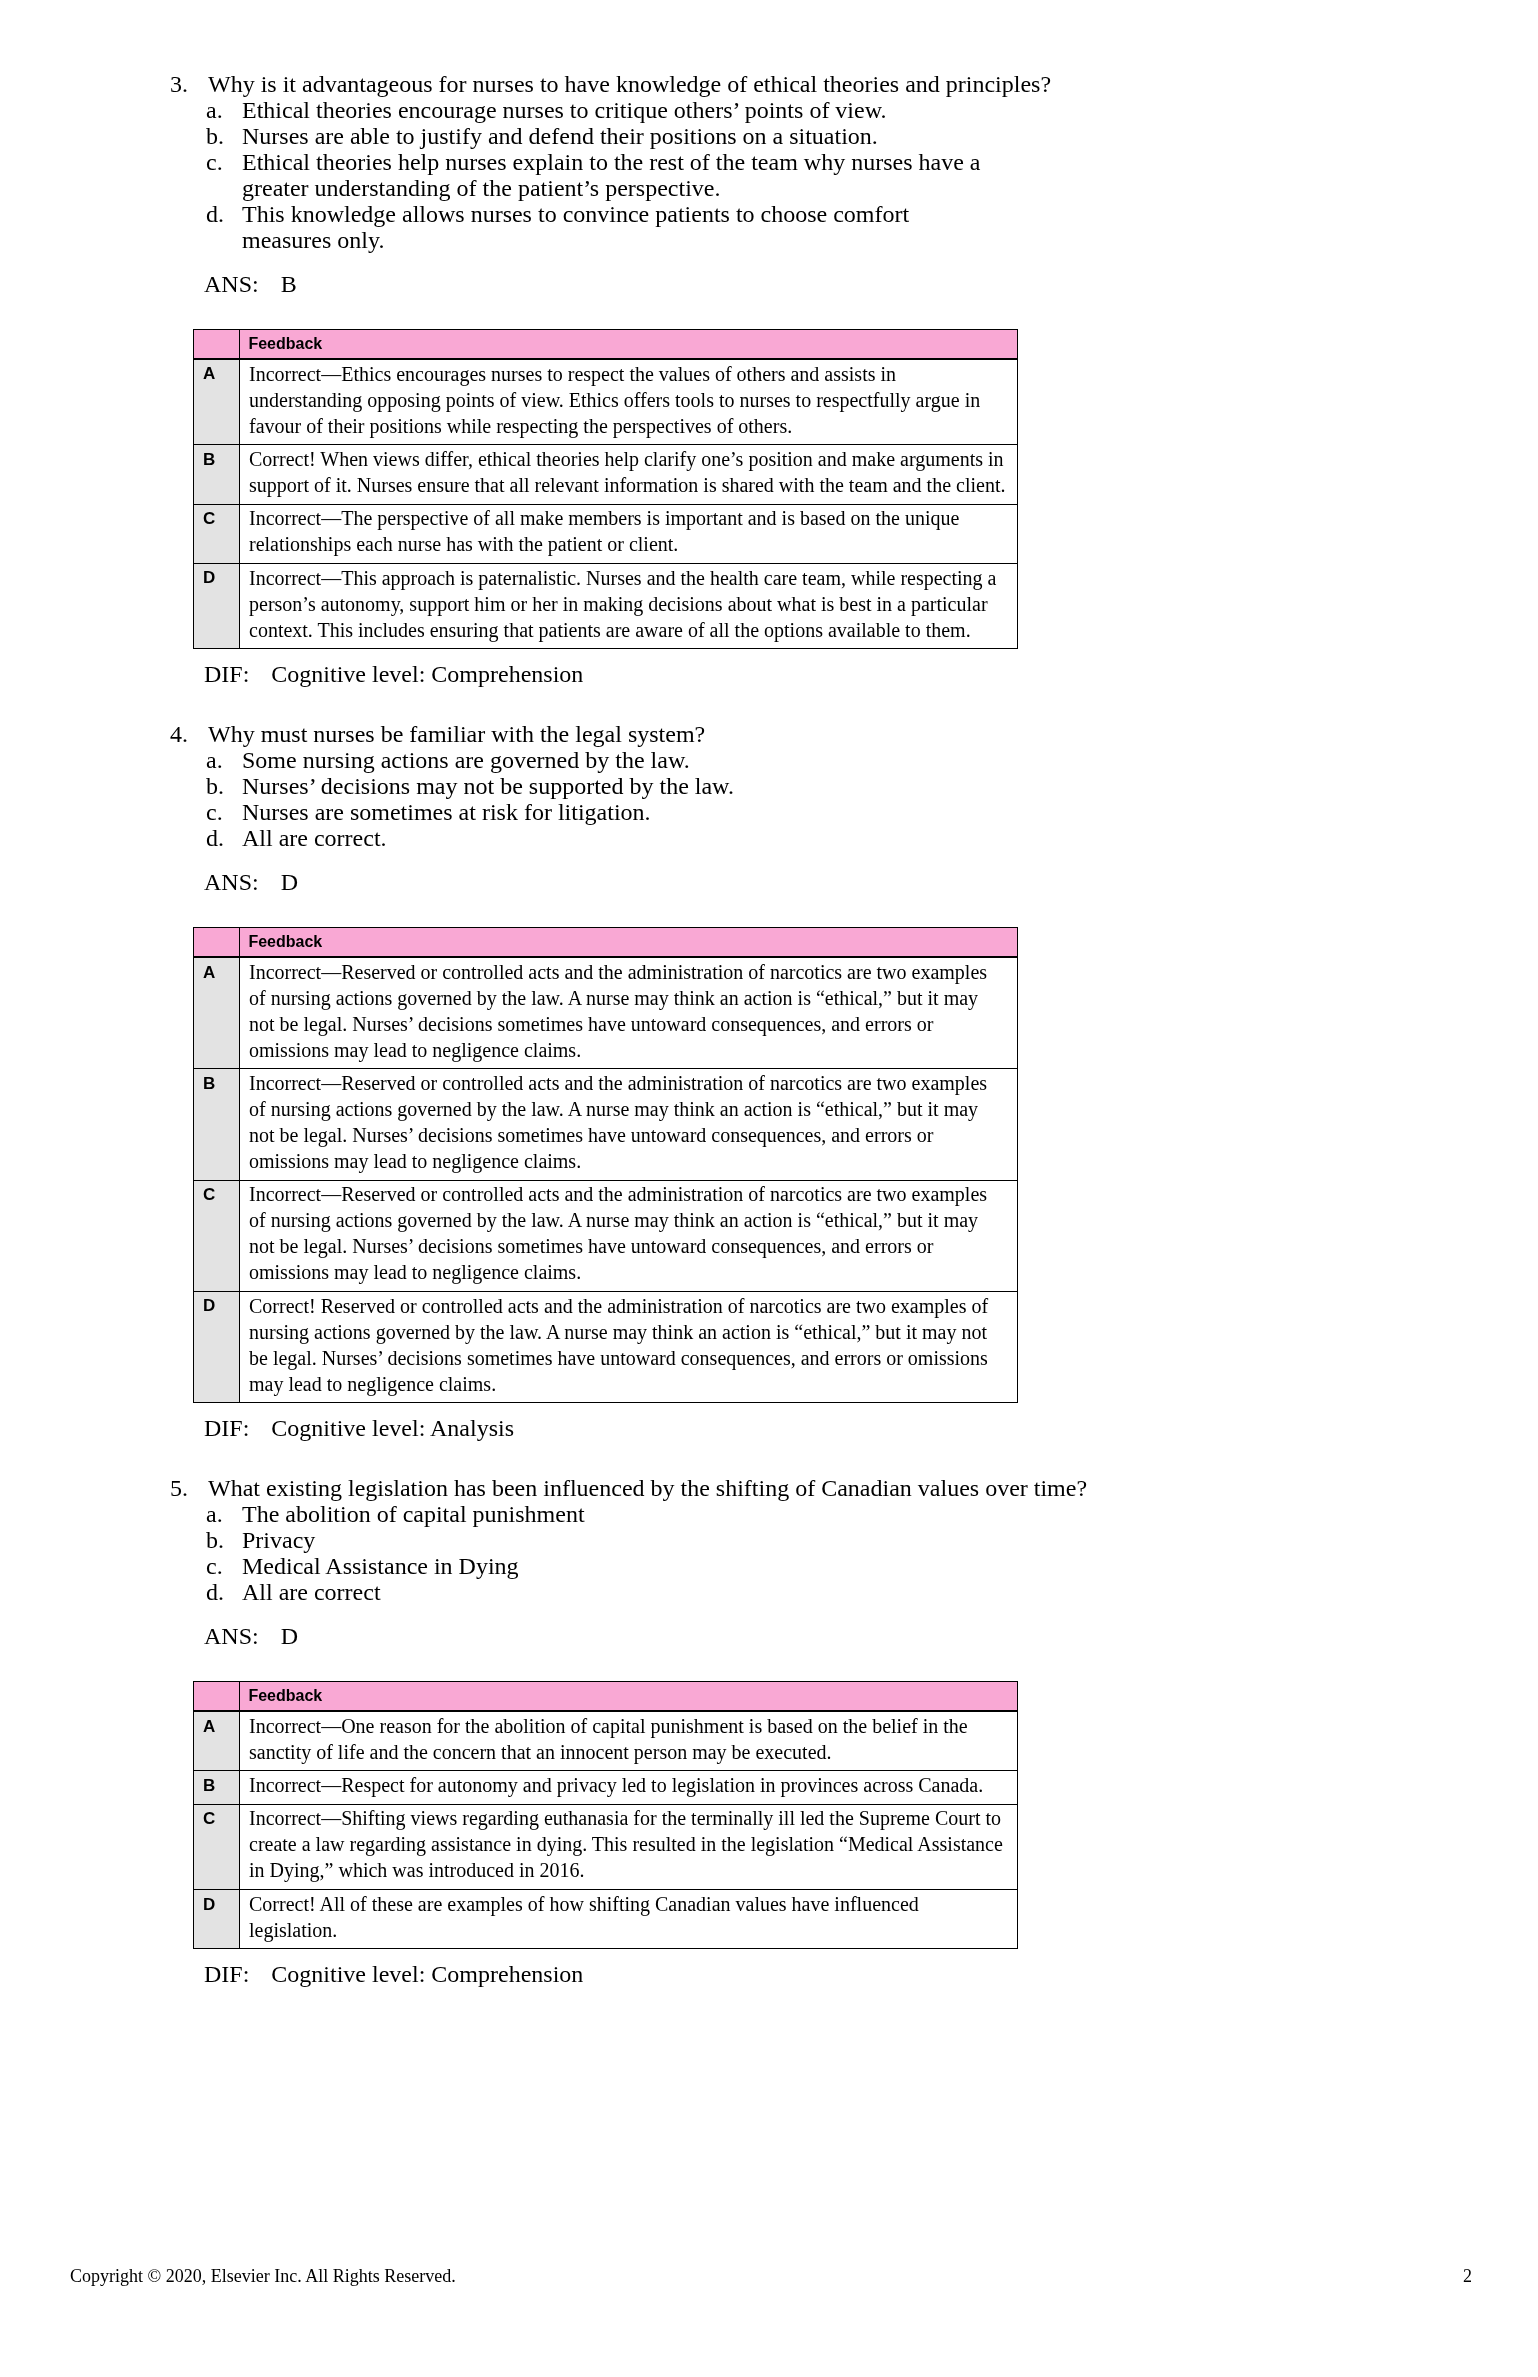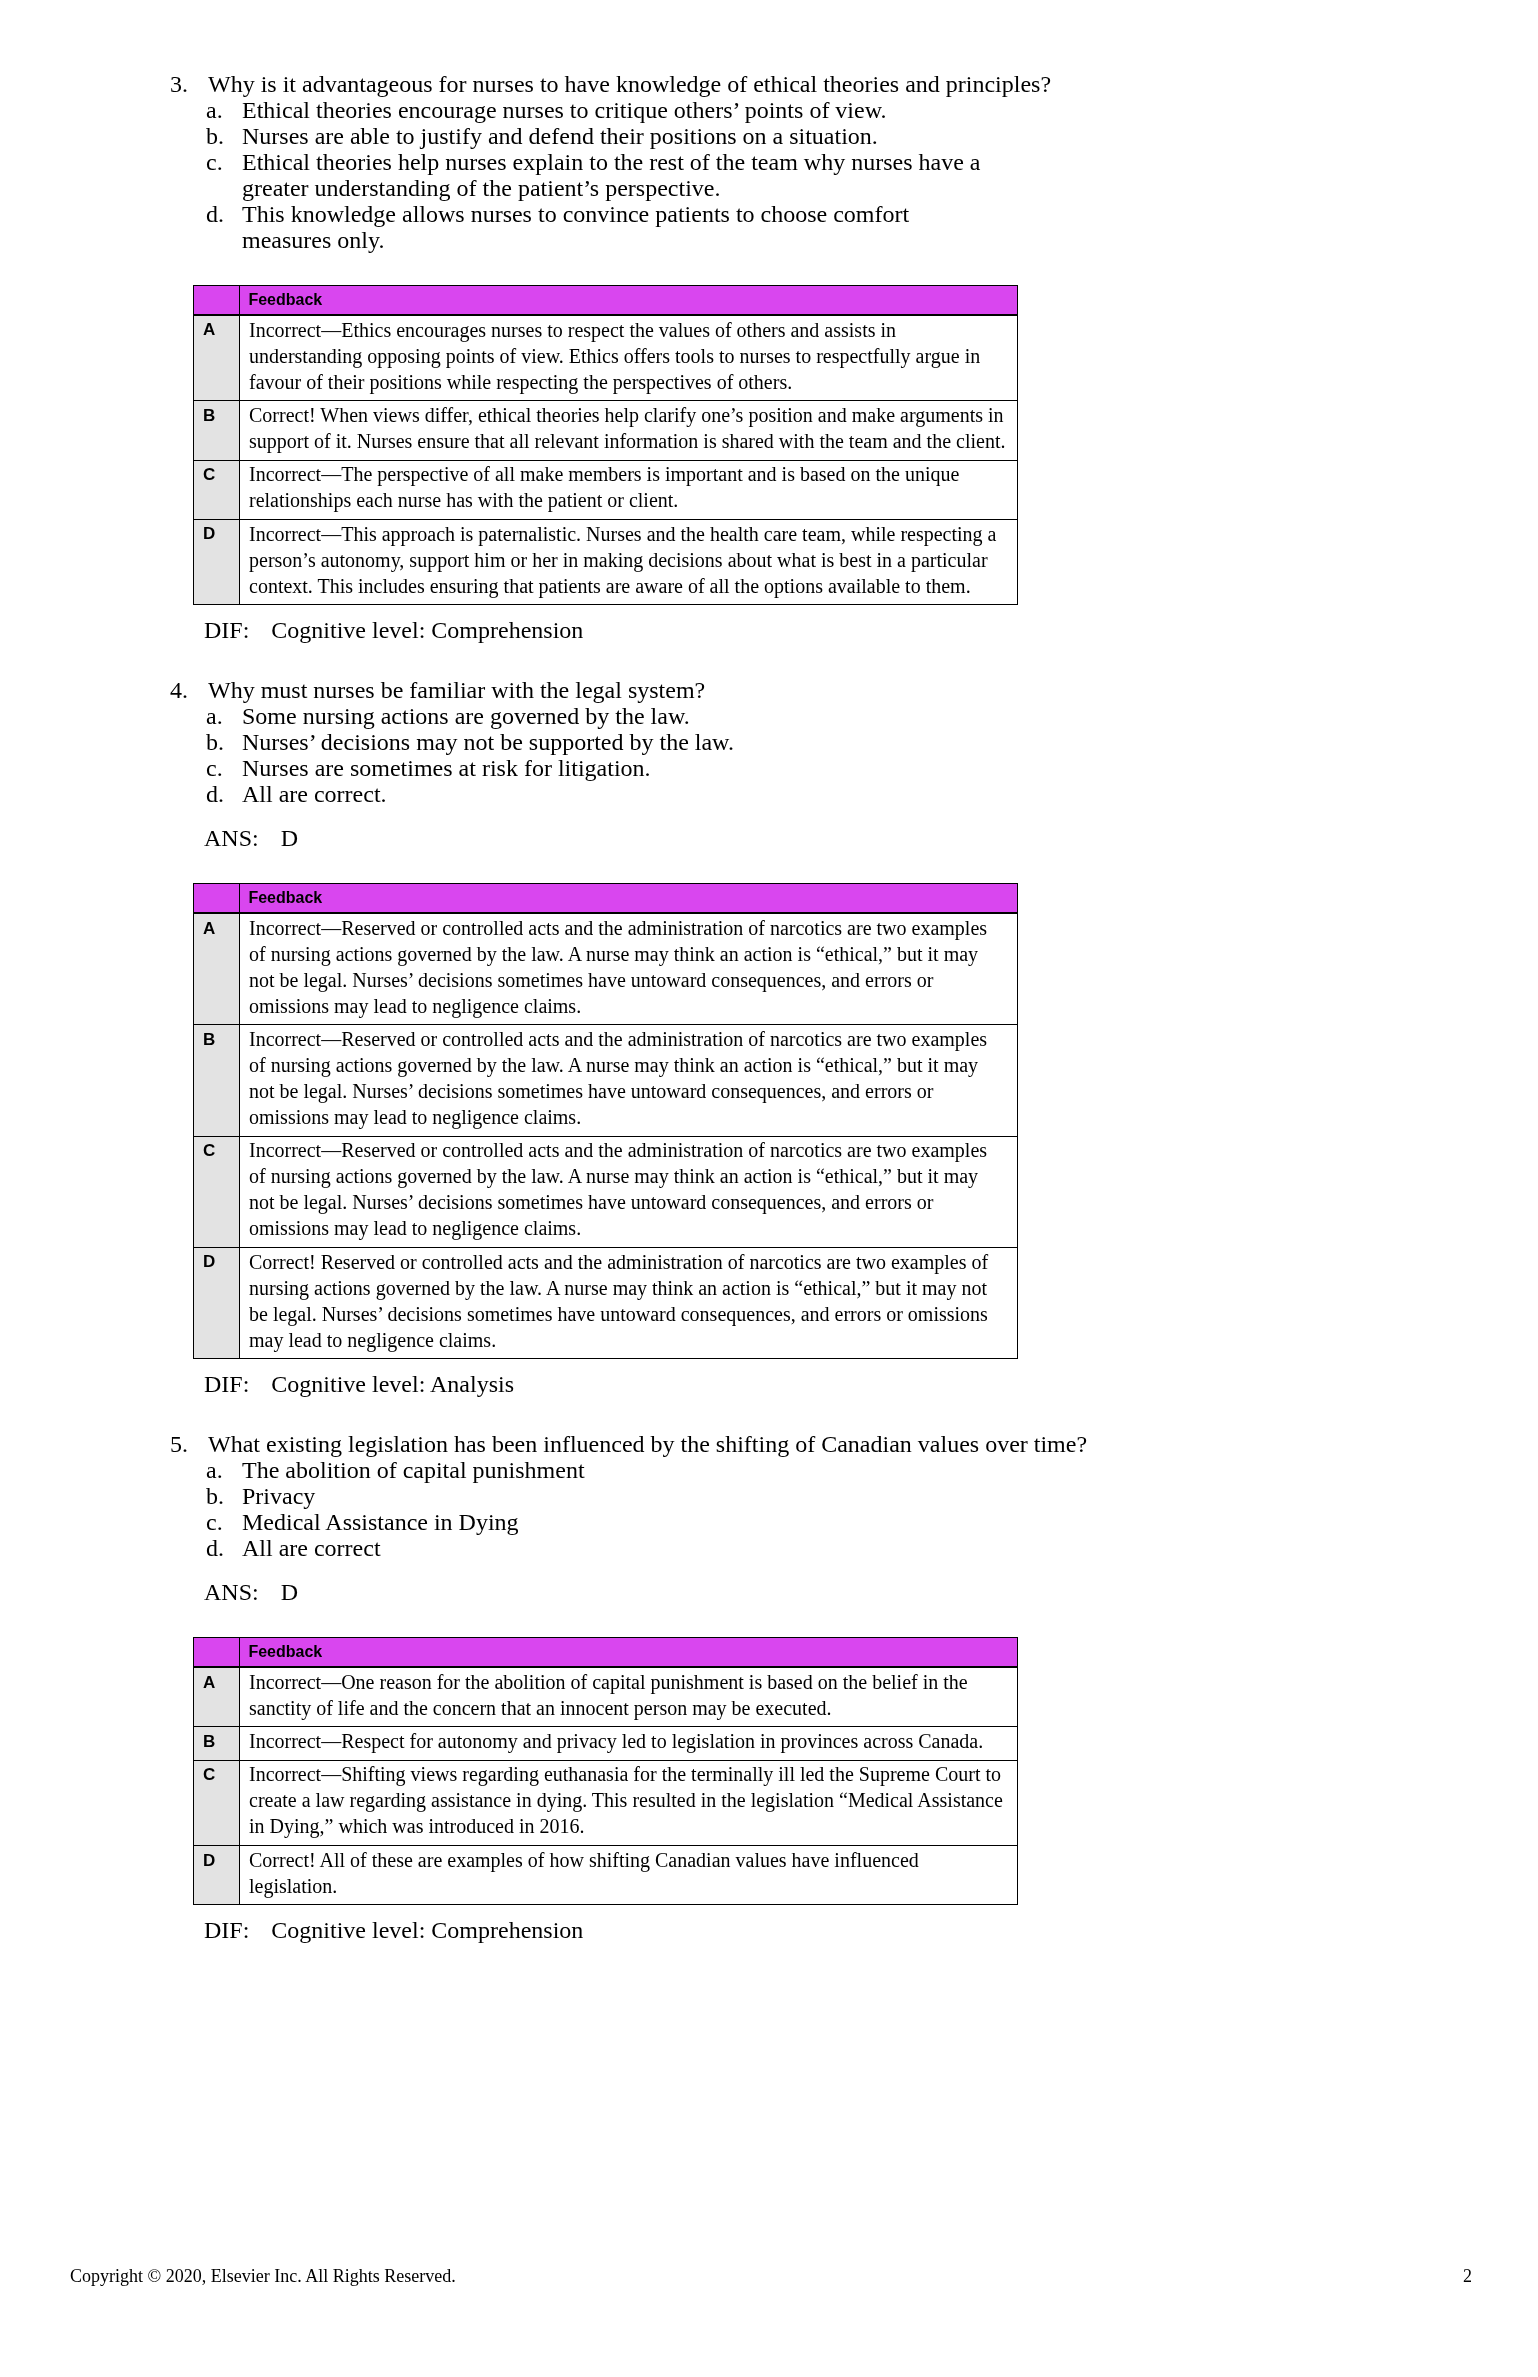--- a/index.html
+++ b/index.html
@@ -49,21 +49,21 @@
     margin: 32px 0 0 193px;
     border: 1.4px solid #000;
   }
   table.feedback col.c-letter { width: 46px; }
   table.feedback th, table.feedback td {
     border: 1.4px solid #000;
     vertical-align: top;
     text-align: left;
   }
   table.feedback th {
-    background: #d946ef;
+    background: #f9a8d4;
     font-family: "Liberation Sans", sans-serif;
     font-weight: bold;
     font-size: 16px;
     line-height: 19.6px;
     padding: 3.5px 8.4px 4.9px 8.4px;
     border-bottom: 2.1px solid #000;
   }
   td.letter-cell {
     background: #e3e3e3;
     font-family: "Liberation Sans", sans-serif;
@@ -111,20 +111,23 @@
       <span class="opt-text">Nurses are able to justify and defend their positions on a situation.</span>
     </div>
     <div class="opt-line">
       <span class="opt-letter">c.</span>
       <span class="opt-text">Ethical theories help nurses explain to the rest of the team why nurses have a greater understanding of the patient’s perspective.</span>
     </div>
     <div class="opt-line">
       <span class="opt-letter">d.</span>
       <span class="opt-text">This knowledge allows nurses to convince patients to choose comfort measures only.</span>
     </div>
+    <div class="meta-line">
+      <span class="meta-label">ANS:</span><span class="meta-value">B</span>
+    </div>
     <table class="feedback">
       <colgroup>
           <col class="c-letter">
           <col>
         </colgroup>
       <tbody>
           <tr>
         <th></th>
         <th>Feedback</th>
       </tr>

